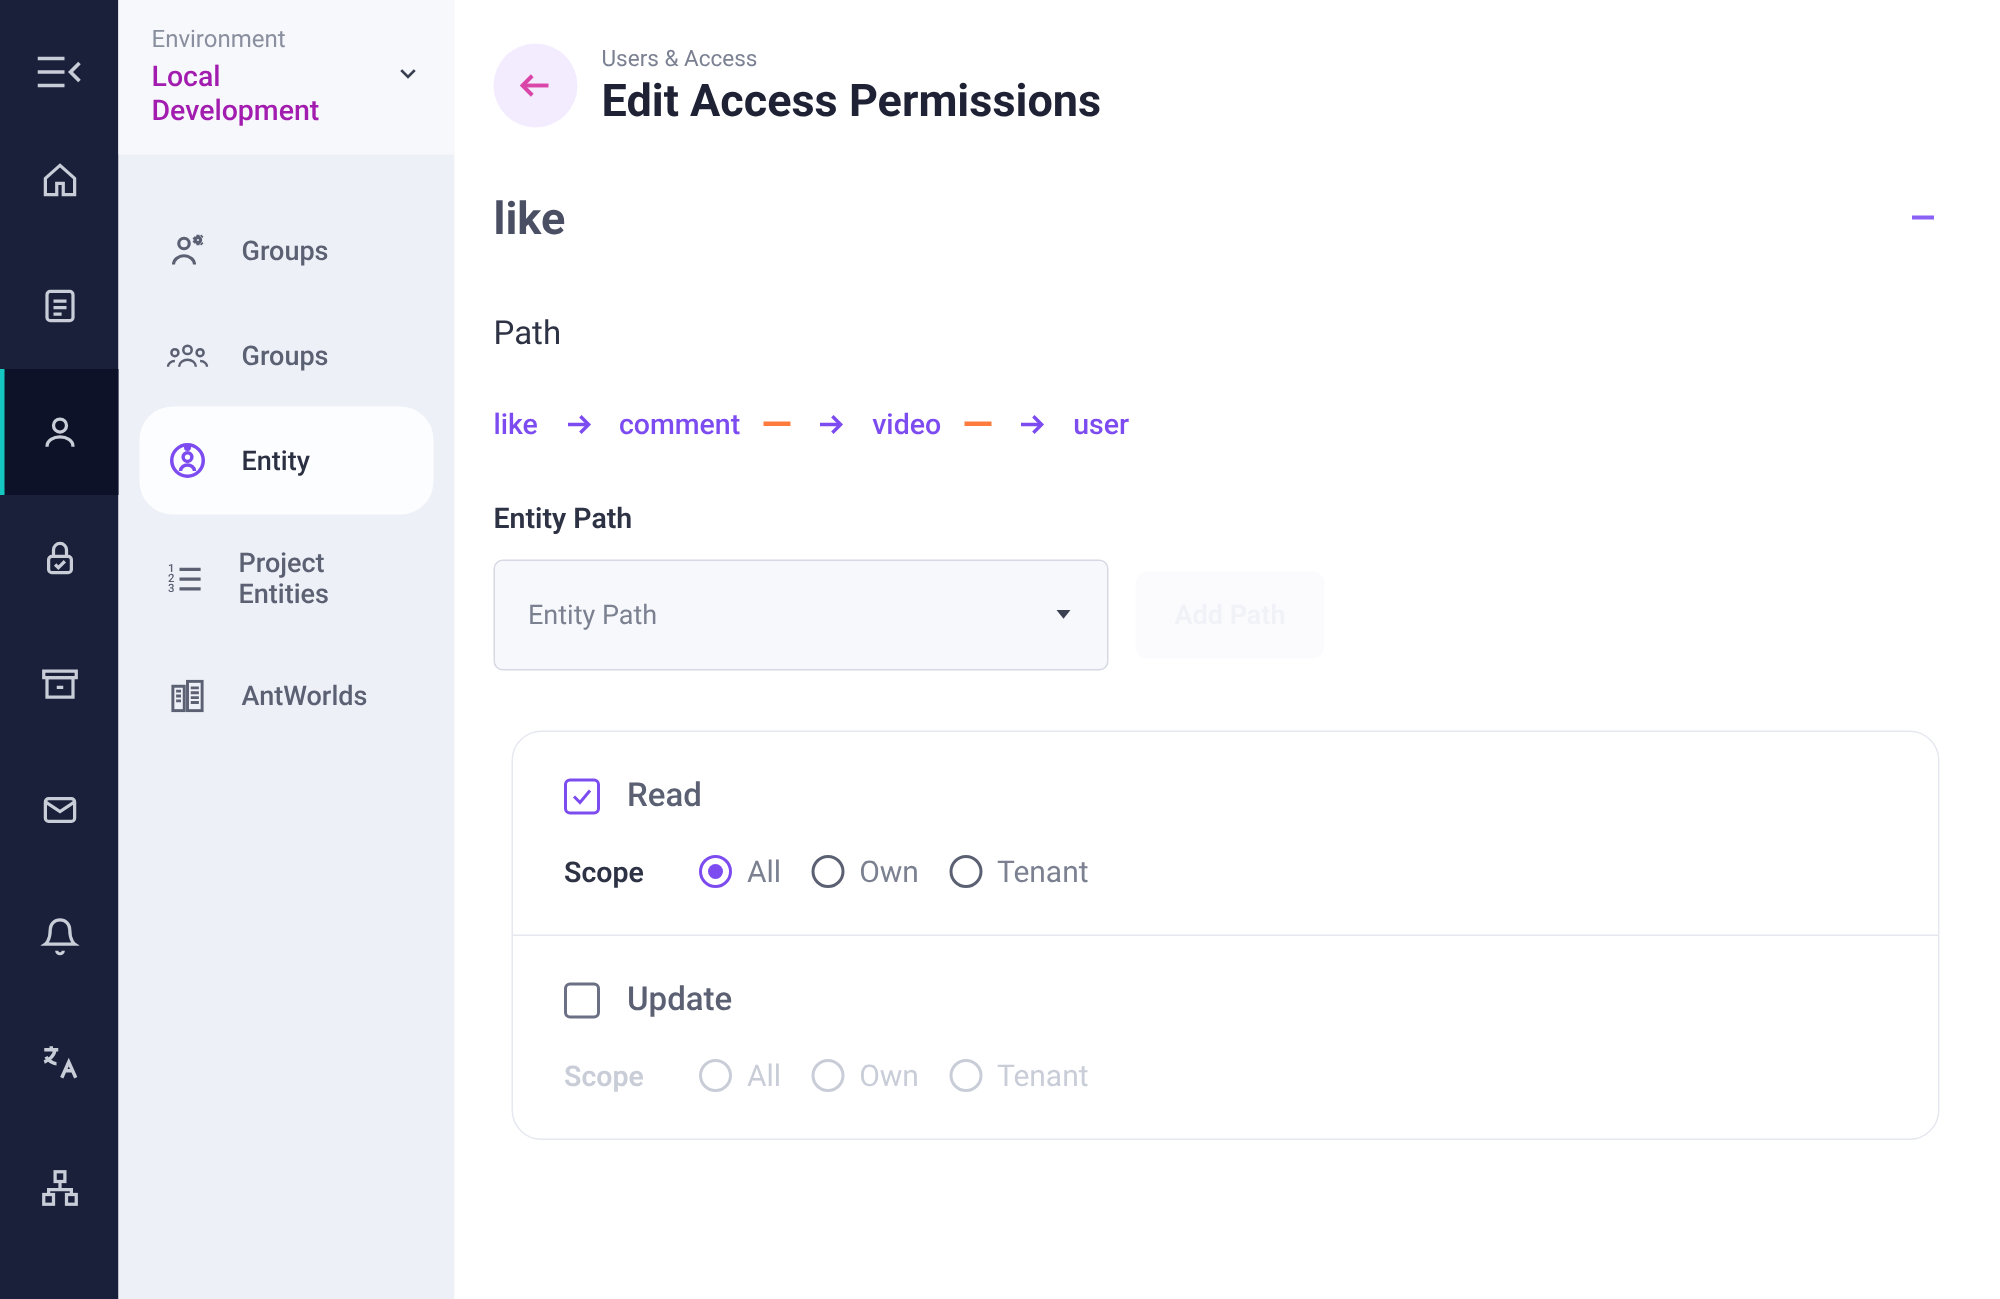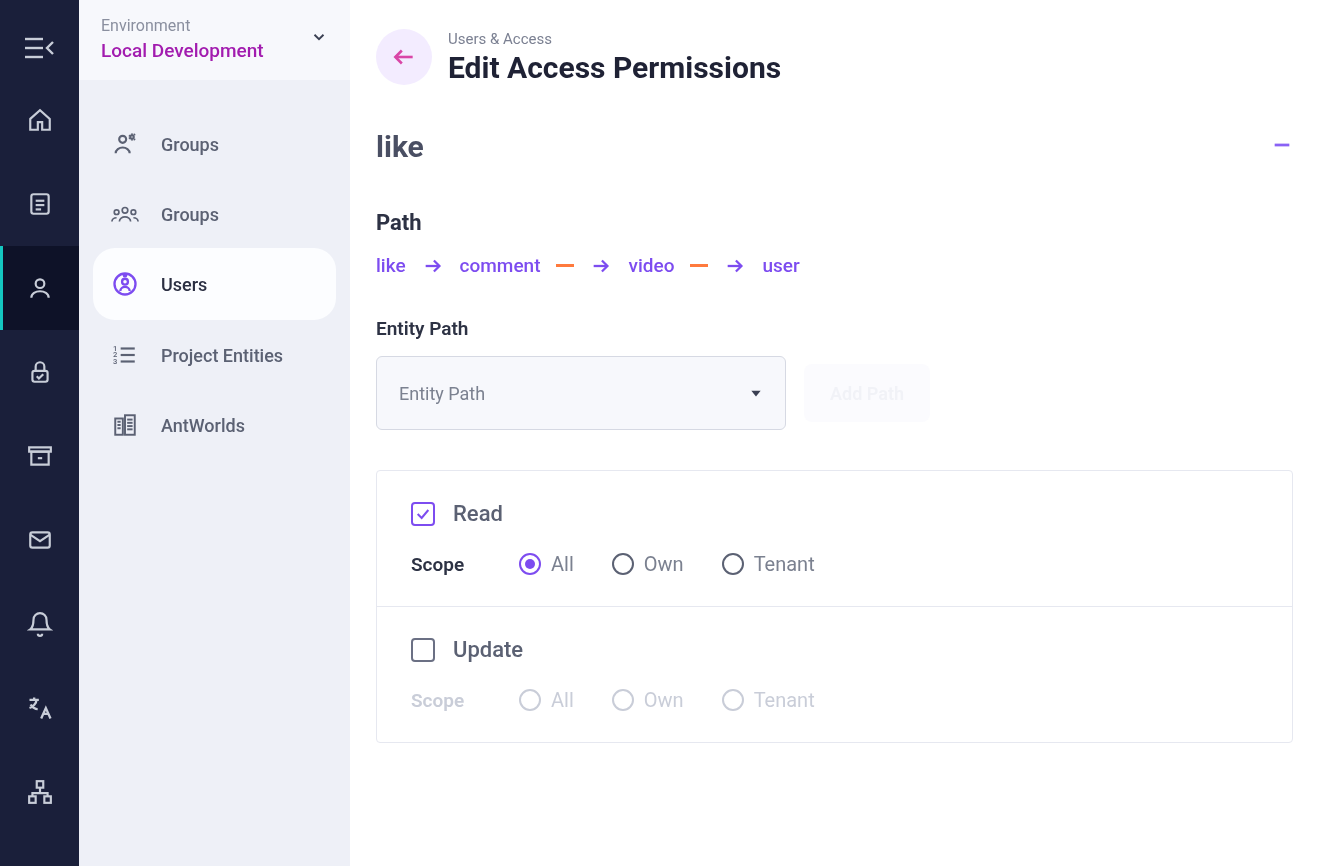--- a/index.html
+++ b/index.html
@@ -39,21 +39,21 @@
   top: 0;
   bottom: 0;
   width: 3px;
   background: #14c7c0;
 }
 .icon-rail .rail-item.collapse-toggle {
   height: 60px;
 }
 .icon-rail svg { color: #c8cdd8; }
 .side-panel {
-  width: 271px;
+  width: 224px;
   background: #eef0f7;
   flex-shrink: 0;
 }
 .env-block {
   padding: 16px 22px 18px 22px;
   background: #f7f8fc;
   display: flex;
   align-items: center;
   justify-content: space-between;
 }
@@ -126,23 +126,23 @@
   font-size: 30px;
   font-weight: 700;
   color: #4a4f63;
 }
 .collapse-action {
   color: #8a62f5;
   cursor:pointer;
 }
 .subhead {
   font-size: 22px;
-  font-weight: 700;
+  font-weight: 400;
   color: #2d3244;
-  margin-bottom: 19px;
+  margin-bottom: 36px;
 }
 .path-chain {
   display:flex;
   align-items:center;
   gap: 16px;
   margin-bottom: 40px;
 }
 .path-seg {
   color: #7d4cf0;
   font-size: 19px;
@@ -190,21 +190,22 @@
   background: #fbfbfe;
   border-radius: 8px;
   color: #f1f2f7;
   font-size: 18px;
   font-weight: 600;
   display:flex;align-items:center;
   cursor: default;
 }
 .perm-card {
   border: 1px solid #e6e8f0;
-  border-radius: 4px;
+  border-radius: 20px;
+  margin-left: 12px;
 }
 .perm-row {
   padding: 30px 34px;
   border-bottom: 1px solid #e6e8f0;
 }
 .perm-row:last-child { border-bottom: none; }
 .perm-head {
   display:flex;align-items:center;gap:18px;
   margin-bottom: 26px;
 }
@@ -218,21 +219,21 @@
 .checkbox.unchecked {
   border-color: #6b7084;
 }
 .checkbox svg { color: #7d4cf0; }
 .perm-name {
   font-size: 22px;
   font-weight: 500;
   color: #5b6173;
 }
 .scope-row {
-  display:flex;align-items:flex-end;gap: 38px;
+  display:flex;align-items:flex-end;gap: 20px;
 }
 .scope-label {
   font-size: 19px;font-weight:600;color:#2d3244;
   width: 70px;
 }
 .scope-opt {
   display:flex;align-items:center;gap:10px;cursor:pointer;
 }
 .radio {
   width:22px;height:22px;border:2px solid #5b6173;border-radius:50%;
@@ -357,21 +358,21 @@
     </div>
     <div class="nav-item active">
       <span class="nav-icon">
         <svg width="28" height="28" viewBox="0 0 24 24" fill="none" stroke="currentColor" stroke-width="2">
             <circle cx="12" cy="12" r="9"></circle>
             <circle cx="12" cy="10" r="2.5"></circle>
             <path d="M8 18c0-2 2-3.5 4-3.5s4 1.5 4 3.5"></path>
             <circle cx="12" cy="4.5" r="1" fill="currentColor"></circle>
           </svg>
       </span>
-      <span>Users</span>
+      <span>Entity</span>
     </div>
     <div class="nav-item">
       <span class="nav-icon">
         <svg width="26" height="26" viewBox="0 0 24 24" fill="none" stroke="currentColor" stroke-width="2">
             <line x1="8" y1="6" x2="21" y2="6"></line>
             <line x1="8" y1="12" x2="21" y2="12"></line>
             <line x1="8" y1="18" x2="21" y2="18"></line>
             <text x="1" y="8" font-size="7" fill="currentColor" stroke="none">1</text>
             <text x="1" y="14" font-size="7" fill="currentColor" stroke="none">2</text>
             <text x="1" y="20" font-size="7" fill="currentColor" stroke="none">3</text>

